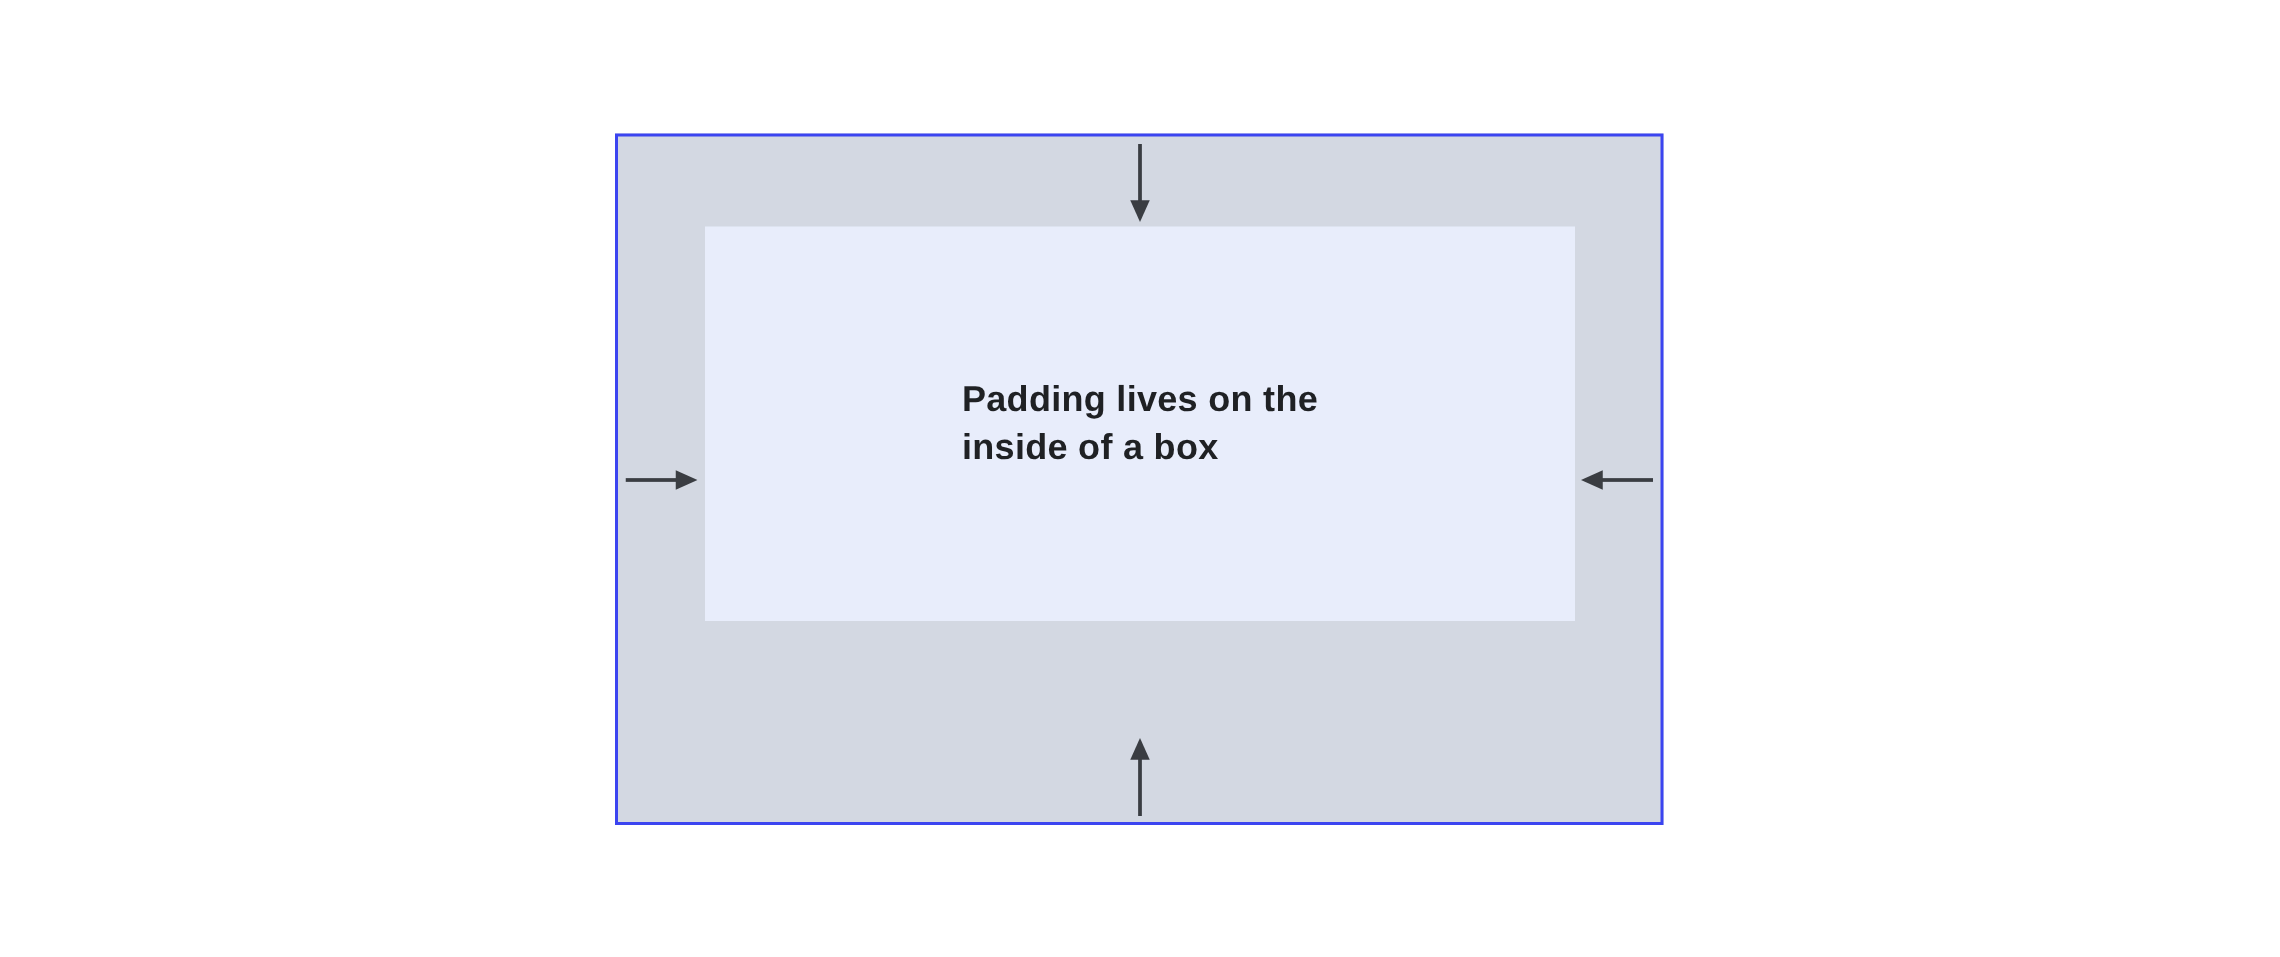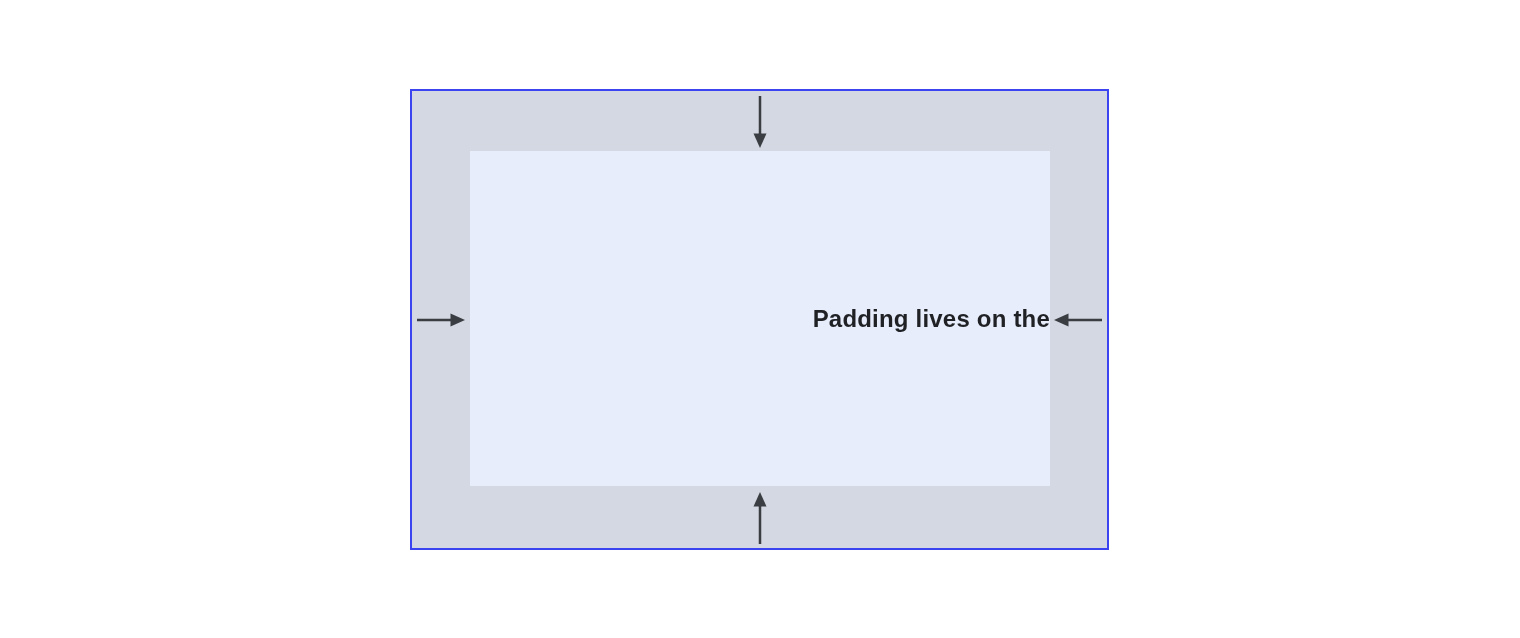--- a/index.html
+++ b/index.html
@@ -22,25 +22,25 @@
     height: 461px;
     box-sizing: border-box;
     border: 2px solid var(--border-color, #3b44f0);
     background: var(--padding-area-color, #d3d8e2);
   }
   .content-box {
     position: absolute;
     left: 58px;
     top: 60px;
     width: 580px;
-    height: 335px;
+    height: 263px;
     background: var(--content-area-color, #e8edfb);
     display: flex;
     align-items: center;
-    justify-content: flex-end;
+    justify-content: center;
   }
   .content-label {
     font-size: 24px;
     line-height: 32px;
     font-weight: 700;
     color: var(--text-color, #1f2124);
     text-align: left;
     letter-spacing: 0.2px;
   }
   svg.arrow {
@@ -90,16 +90,17 @@
   </svg>
 
   <svg class="arrow arrow-right" width="48" height="16" viewBox="0 0 48 16" aria-hidden="true">
     <rect x="12" y="6.75" width="36" height="2.5"></rect>
     <polygon points="0,8 14.5,1.5 14.5,14.5"></polygon>
   </svg>
 
   <div class="content-box">
     <div class="content-label">
       <div>Padding lives on the</div>
+      <div>inside of a box</div>
     </div>
   </div>
 
 </div>
 
 </body></html>

